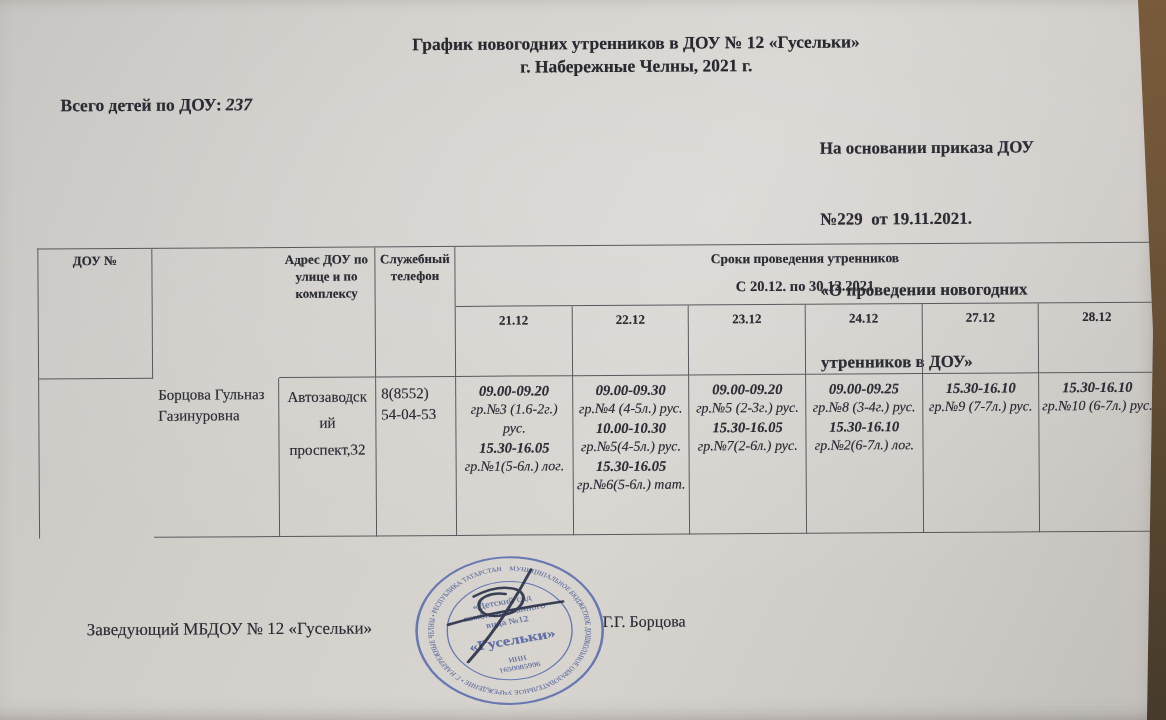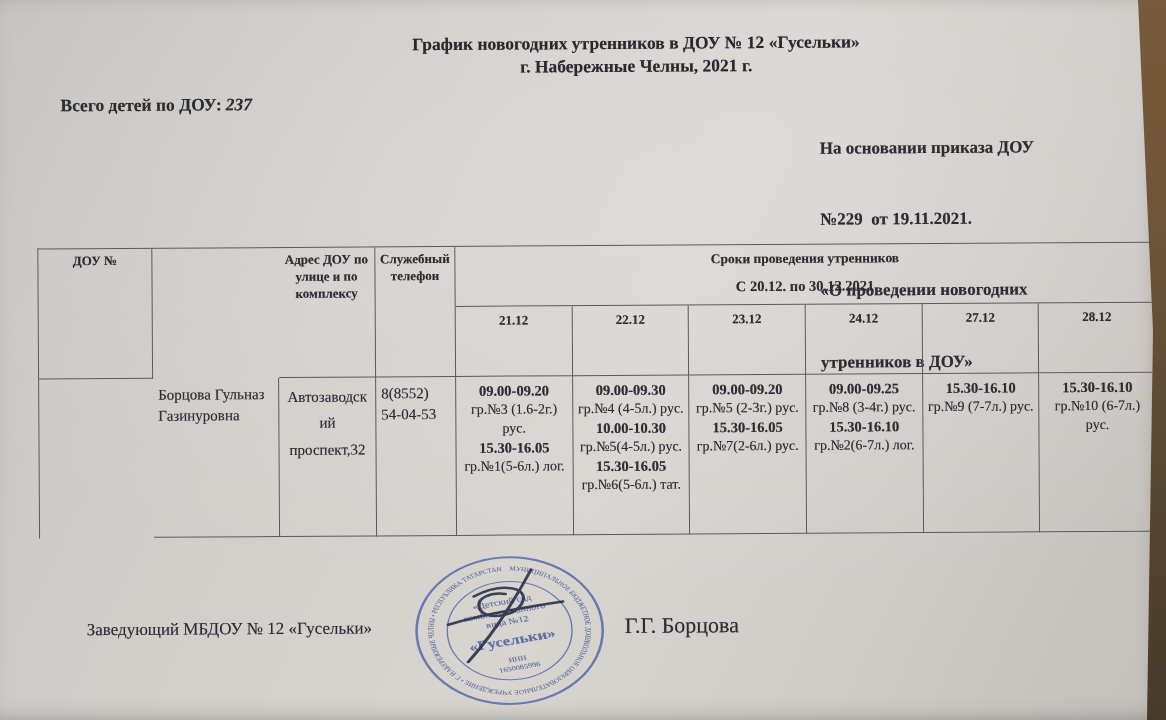--- a/index.html
+++ b/index.html
@@ -29,26 +29,26 @@
   .head{font-weight:bold;font-size:13px;text-align:center;padding:4px 3px 0;line-height:1.3;}
   .shead{display:flex;flex-direction:column;align-items:center;gap:11px;
     font-weight:bold;padding-top:6px;}
   .shead .l1{font-size:13.5px;}
   .shead .l2{font-size:14.5px;}
   .date{font-weight:bold;font-size:13px;text-align:center;padding-top:6px;}
   .bcell{font-size:15px;padding:6px 5px 0;line-height:1.42;}
   .c-center{text-align:center;overflow-wrap:break-word;}
   .c-left{text-align:left;overflow-wrap:break-word;}
   .addr{line-height:1.75;text-align:center;}
-  .sc{text-align:center;padding:5px 2px 0;line-height:1.33;}
+  .sc{text-align:center;padding:5px 2px 0;line-height:1.33;font-style:italic;}
   .sc .time{font-weight:bold;font-size:14.5px;}
   .sc .group{font-size:14px;}
   
   .sig-label{position:absolute;top:617px;left:85px;font-size:17px;}
-  .sig-name{position:absolute;top:613px;left:623px;font-size:22px;}
+  .sig-name{position:absolute;top:613px;left:601px;font-size:16px;}
   .stamp{position:absolute;left:409px;top:552px;}
 </style>
 </head>
 <body>
 
 <div class="paper">
   <div class="content">
 
     <div class="title">
       <div>График новогодних утренников в ДОУ № 12 «Гусельки»</div>

